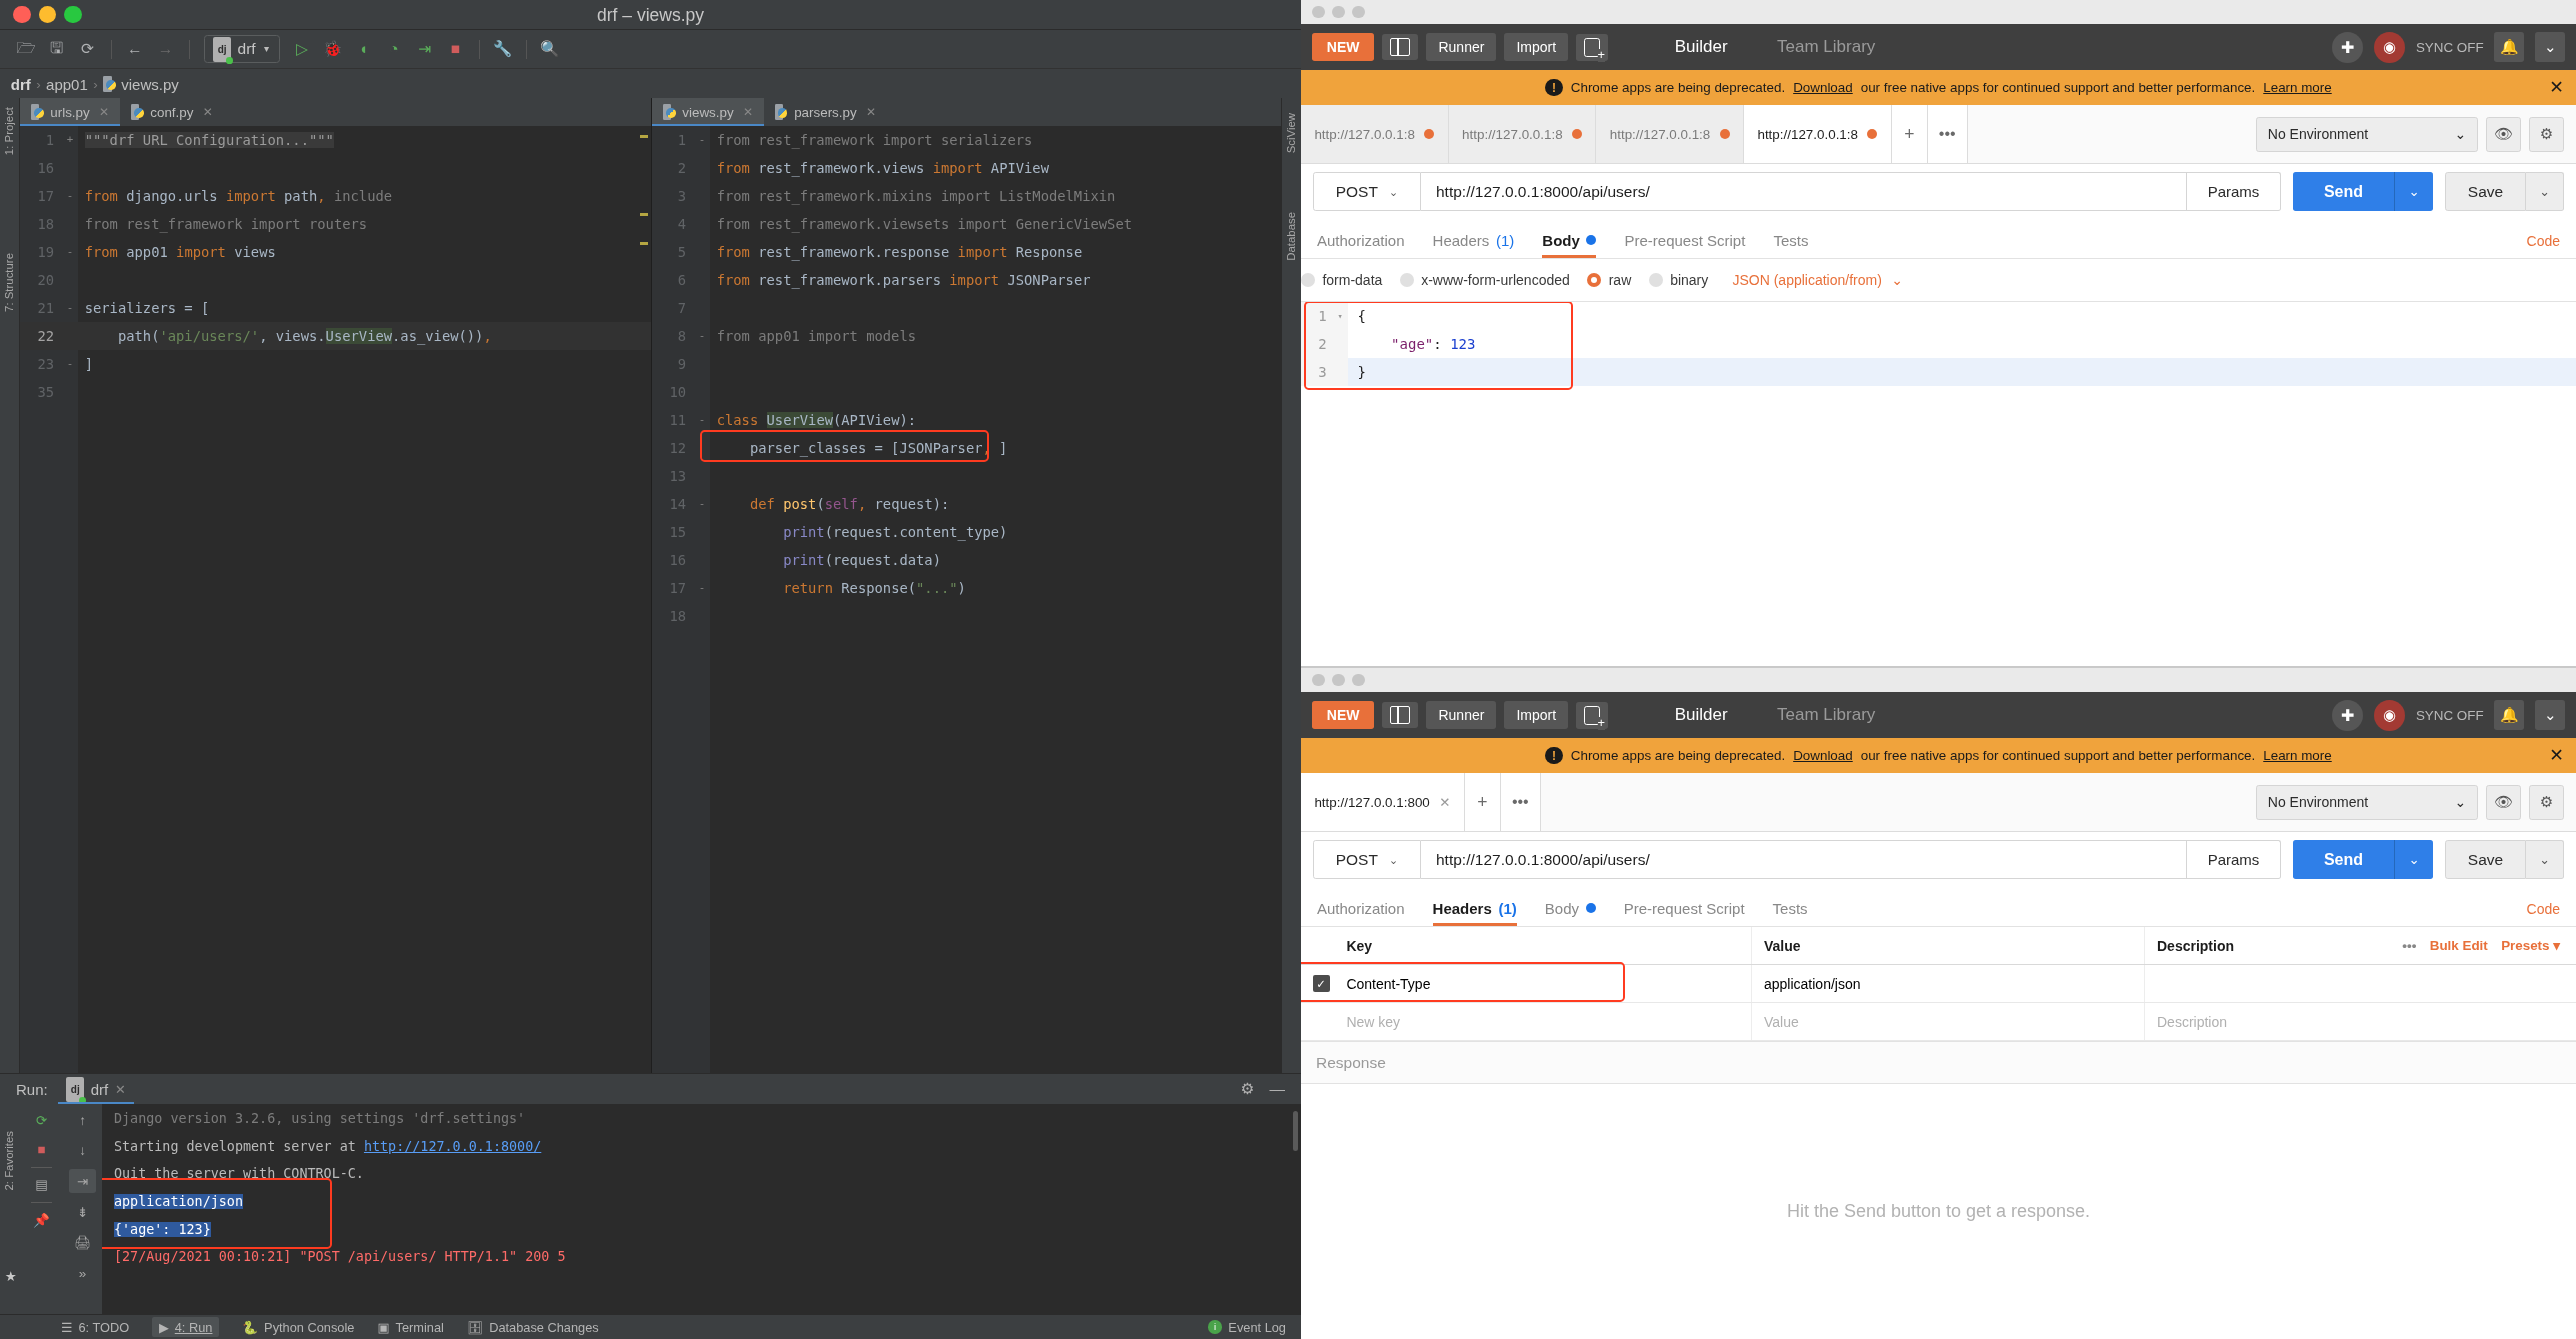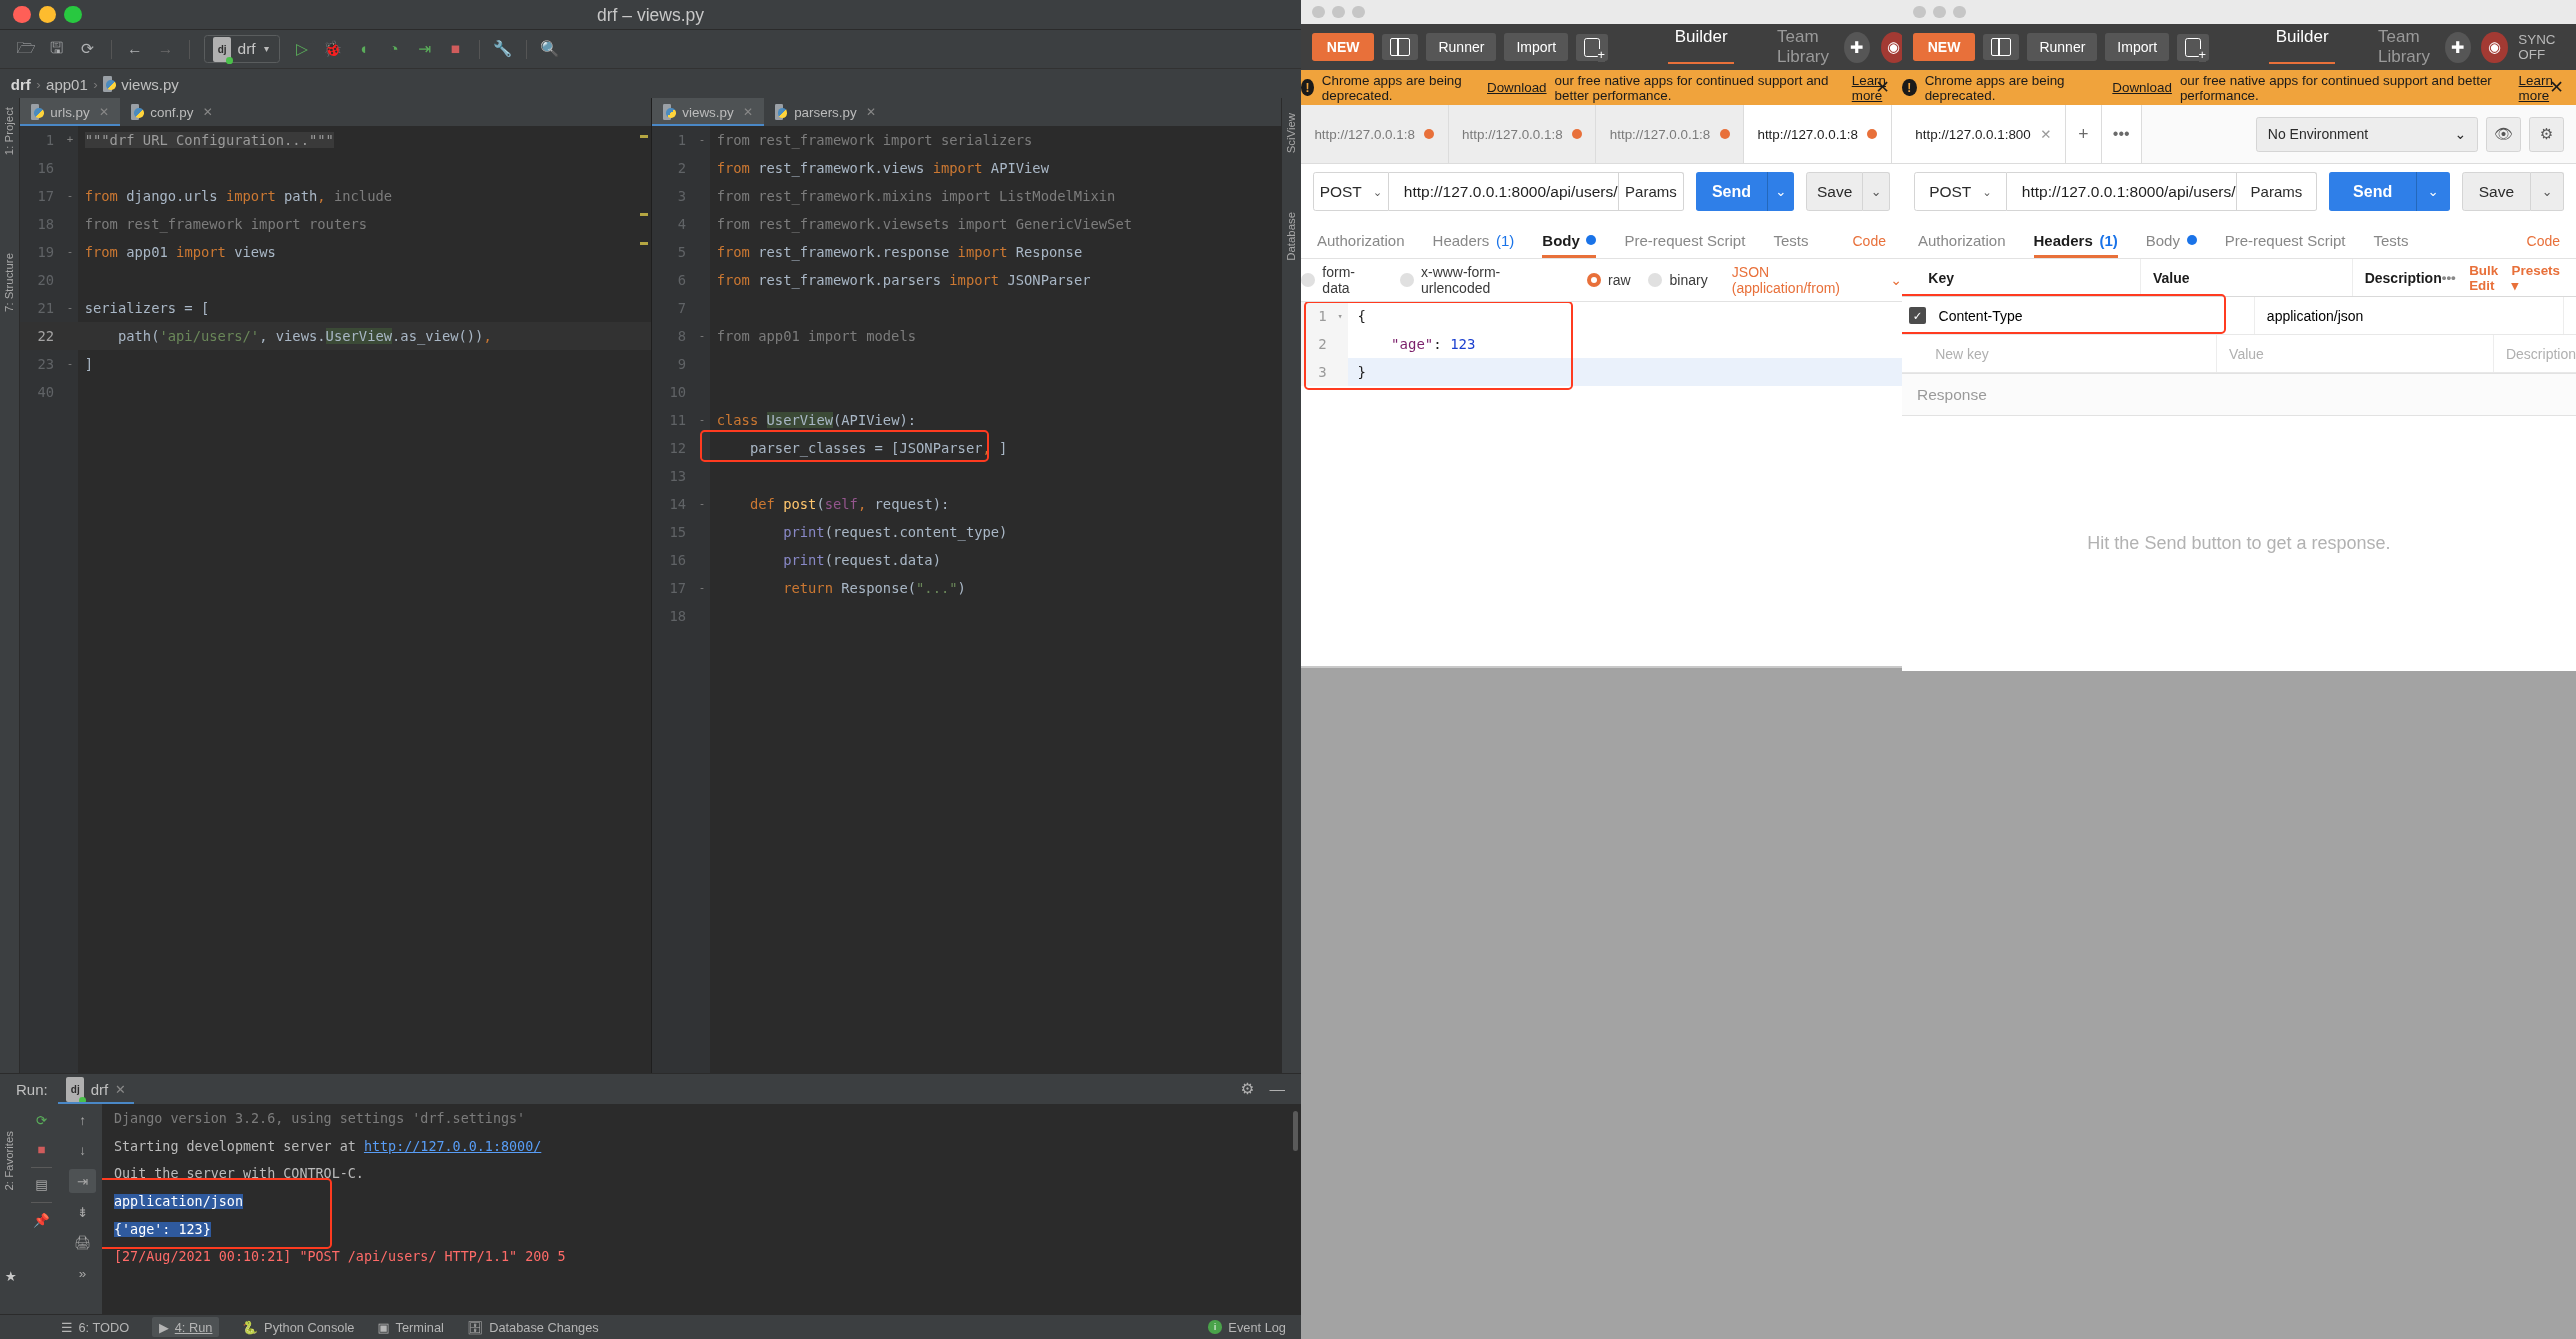--- a/index.html
+++ b/index.html
@@ -107,21 +107,21 @@
 
   .statusbar { position: absolute; left: 0; right: 0; bottom: 0; height: 25px; background: #3c3f41; display: flex; align-items: center; padding-left: 61px; gap: 23px; font-size: 12.8px; color: #b5b5b5; border-top:0.7px solid #2b2b2b;}
   .sb-item { display: flex; align-items: center; gap: 6px; }
   .sb-item.sel { background: #4e5254; padding: 2.7px 6.7px; border-radius: 2px; }
   .sb-right { position: absolute; right: 15px; display: flex; align-items: center; gap: 6.7px; }
   .u { text-decoration: underline; }
 
   .right-rail { position: absolute; right: 0; top: 98px; bottom: 266px; width: 20px; background: #3c3f41; border-left: 0.7px solid #2b2b2b; }
 
   
-  .pm-col { width: 1275px; height: 1339px; display: flex; flex-direction: row; background: #a3a3a3; }
+  .pm-col { width: 1275px; height: 1339px; display: flex; flex-direction: column; background: #1d4ed8; }
   .pm-win { display: flex; flex-direction: column; overflow: hidden; background: #fff; position: relative; }
   .pm-top { height: 668px; border-bottom: 2.7px solid #c9c9c9; }
   .pm-bot { height: 671px; }
 
   .pm-titlebar { height: 24px; background: #eaeaea; display: flex; align-items: center; gap: 7.4px; padding-left: 10.8px; flex: none; }
   .pm-dot { width: 12.8px; height: 12.8px; border-radius: 50%; background: #c6c6c6; }
 
   .pm-header { height: 46px; background: #3f3f3f; display: flex; align-items: center; padding: 0 10.8px; gap: 8px; flex: none; position: relative;}
   .pm-new { background: #e8703a; color: #fff; font-size: 14px; font-weight: bold; padding: 6px 15px; border-radius: 2.7px; }
   .pm-btn { background: #565656; color: #fff; font-size: 14px; padding: 6px 12px; border-radius: 2.7px; display:flex; align-items:center; justify-content:center;}
@@ -288,21 +288,21 @@
             <div class="code-lines" id="urls-lines">
                 <div class="cl"><span class="ln">1</span><span class="fold">+</span><span class="txt"><span class="docstr">"""drf URL Configuration..."""</span></span></div>
                 <div class="cl"><span class="ln">16</span><span class="fold"></span><span class="txt">&nbsp;</span></div>
                 <div class="cl"><span class="ln">17</span><span class="fold">-</span><span class="txt"><span class="kw">from</span> django.urls <span class="kw">import</span> path<span class="kw">,</span> <span class="dim">include</span></span></div>
                 <div class="cl"><span class="ln">18</span><span class="fold"></span><span class="txt"><span class="dim">from rest_framework import routers</span></span></div>
                 <div class="cl"><span class="ln">19</span><span class="fold">-</span><span class="txt"><span class="kw">from</span> app01 <span class="kw">import</span> views</span></div>
                 <div class="cl"><span class="ln">20</span><span class="fold"></span><span class="txt">&nbsp;</span></div>
                 <div class="cl"><span class="ln">21</span><span class="fold">-</span><span class="txt">serializers = [</span></div>
                 <div class="cl hl"><span class="ln cur">22</span><span class="fold"></span><span class="txt">    path(<span class="str">'api/users/'</span>, views.<span class="hlword">UserView</span>.as_view())<span class="kw">,</span></span></div>
                 <div class="cl"><span class="ln">23</span><span class="fold">-</span><span class="txt">]</span></div>
-                <div class="cl"><span class="ln">40</span><span class="fold"></span><span class="txt">&nbsp;</span></div>
+                <div class="cl"><span class="ln">35</span><span class="fold"></span><span class="txt">&nbsp;</span></div>
               </div>
             <div class="markers">
               <div class="marker" style="top:9.4px; background:#b5a642;"></div>
               <div class="marker" style="top:87px; background:#b5a642;"></div>
               <div class="marker" style="top:116px; background:#b5a642;"></div>
             </div>
           </div>
         </div>
 
         <div class="pane pane-right">

